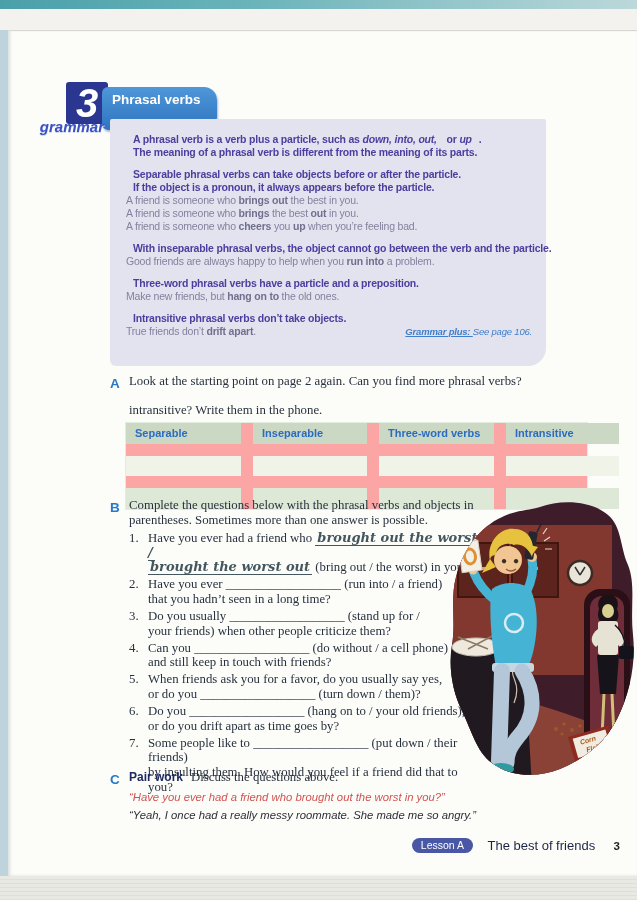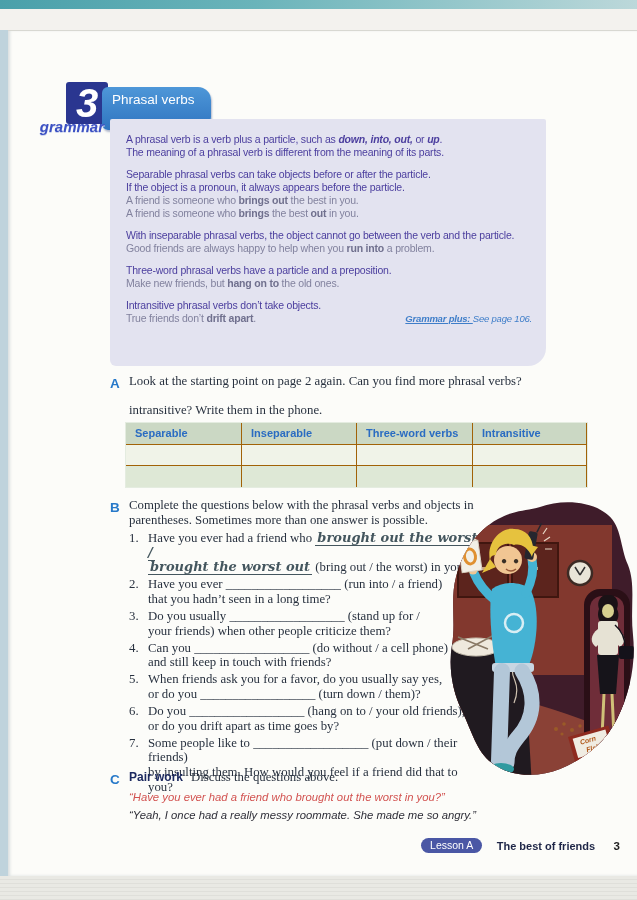--- a/index.html
+++ b/index.html
@@ -6,42 +6,42 @@
   body{width:637px;height:900px;position:relative;background:#bfd3dc;font-family:"Liberation Serif",serif;overflow:hidden;}
   .scan-top-strip{position:absolute;left:0;top:0;width:637px;height:9px;background:linear-gradient(90deg,#4aa0aa,#6ab4ba 40%,#bcd8da);}
   .scan-band{position:absolute;left:0;top:9px;width:637px;height:21px;background:#f3f2ee;}
   .page{position:absolute;left:8px;top:30px;width:629px;height:846px;background:#fcfcf9;box-shadow:inset 0 1px 0 #d8d8d2, inset 2px 0 3px rgba(120,140,150,.25);}
   .scan-bottom{position:absolute;left:0;top:876px;width:637px;height:24px;background:repeating-linear-gradient(180deg,#e9e9e4 0 3px,#dfdfda 3px 4px);}
 
   
   .unit-num{position:absolute;left:66px;top:82px;width:42px;height:42px;background:#2a3690;border-radius:3px;color:#fff;
     font-family:"Liberation Sans",sans-serif;font-weight:bold;font-style:italic;font-size:40px;line-height:42px;text-align:center;}
   .unit-banner{position:absolute;left:102px;top:87px;height:43px;padding:0 16px 0 10px;background:linear-gradient(180deg,#4e97d8,#2f74c0);
-    border-radius:6px 13px 13px 6px;color:#fff;font-family:"Liberation Sans",sans-serif;font-weight:normal;font-size:13.5px;line-height:26px;box-shadow:1px 2px 2px rgba(40,60,120,.35);}
+    border-radius:6px 13px 13px 6px;color:#fff;font-family:"Liberation Sans",sans-serif;font-weight:bold;font-size:13.5px;line-height:26px;box-shadow:1px 2px 2px rgba(40,60,120,.35);}
   .grammar-label{position:absolute;left:10px;top:118px;width:94px;text-align:right;color:#3c51c3;
     font-family:"Liberation Sans",sans-serif;font-weight:bold;font-style:italic;font-size:15px;text-shadow:0 1px 0 #cfd6ee;}
 
   
   .gbox{position:absolute;left:110px;top:119px;width:436px;height:247px;background:#e3e3f0;border-radius:2px 2px 18px 6px;
     font-family:"Liberation Sans",sans-serif;font-size:10.5px;letter-spacing:-0.2px;color:#82829e;padding:14px 12px 0 16px;box-sizing:border-box;}
   .gline{line-height:13px;white-space:nowrap;}
   .gline.gap{margin-top:9px;}
-  .gline .b{font-weight:normal;color:#4b3e9e;}
+  .gline .b{font-weight:bold;color:#4b3e9e;margin-left:7px;}
   .gline .bi{font-weight:bold;font-style:italic;color:#4b3e9e;}
   .gline .bx{font-weight:bold;color:#70708e;}
   .gline-last{position:relative;}
   .gplus{position:absolute;right:2px;top:0;font-size:9.5px;color:#3f7ec9;font-style:italic;}
   .gplus .bi{font-weight:bold;font-style:italic;color:#3f7ec9;text-decoration:underline;}
 
   
   .sec-label{position:absolute;font-family:"Liberation Sans",sans-serif;font-weight:bold;font-size:13.5px;color:#2779c9;}
   .serif-block{position:absolute;font-size:12.8px;line-height:14.5px;color:#28313f;}
 
   
-  .chart{position:absolute;left:125px;top:422px;width:461px;background:#a16207;display:grid;grid-template-columns:115px 114px 115px 113px;grid-auto-rows:auto;gap:1px;
+  .chart{position:absolute;left:125px;top:422px;width:461px;background:#fca5a5;display:grid;grid-template-columns:115px 114px 115px 113px;grid-auto-rows:auto;gap:12px;
     font-family:"Liberation Sans",sans-serif;border:1px solid #e4ece0;}
   .chart .th{background:#cbd8c4;color:#2a6cc2;font-weight:bold;font-size:11px;line-height:21px;padding-left:9px;}
   .chart .td1{background:#f0f3e8;height:20px;}
   .chart .td2{background:#dee8d6;height:21px;}
 
   
   .questions{position:absolute;left:129px;top:531px;width:352px;font-size:12.8px;line-height:14.6px;color:#28313f;}
   .q{position:relative;padding-left:19px;margin-bottom:2.5px;}
   .q-num{position:absolute;left:0;top:0;}
   .q .hw{font-family:"DejaVu Serif",serif;font-style:italic;font-weight:bold;font-size:13px;color:#44565e;border-bottom:1px solid #44565e;padding:0 2px;}
@@ -49,21 +49,21 @@
   
   .pairwork{position:absolute;left:129px;top:770px;font-size:12.8px;color:#28313f;}
   .pairwork .pw{font-family:"Liberation Sans",sans-serif;font-weight:bold;font-size:12px;color:#1d2a60;margin-right:8px;}
   .quote{position:absolute;left:129px;font-family:"Liberation Sans",sans-serif;font-style:italic;font-size:11.3px;}
   .quote.red{top:791px;color:#d25250;}
   .quote.dark{top:809px;color:#2e2e38;}
 
   
   .footer{position:absolute;left:0;top:836px;width:620px;text-align:right;font-family:"Liberation Sans",sans-serif;}
   .lesson-badge{display:inline-block;background:#4a57a5;color:#fff;font-weight:normal;font-size:10.5px;line-height:15px;padding:0 9px;border-radius:8px;vertical-align:middle;}
-  .footer-title{display:inline-block;margin-left:10px;font-weight:bold;font-size:11px;color:#1d2546;vertical-align:middle;}
+  .footer-title{display:inline-block;margin-left:10px;font-weight:normal;font-size:13px;color:#1d2546;vertical-align:middle;}
   .footer-page{display:inline-block;margin-left:14px;font-weight:bold;font-size:11.5px;color:#222;vertical-align:middle;}
 
   .illus{position:absolute;left:444px;top:497px;width:193px;height:290px;}
 </style>
 </head>
 <body>
 
 <div class="scan-top-strip"></div>
 <div class="scan-band"></div>
 <div class="page"></div>
@@ -73,20 +73,21 @@
 <div class="unit-banner">Phrasal verbs</div>
 <div class="grammar-label">grammar</div>
 
 <div class="gbox">
   <div class="gline"><span class="b">A phrasal verb is a verb plus a particle, such as </span><span class="bi">down, into, out,</span><span class="b"> or </span><span class="bi">up</span><span class="b">.</span></div>
   <div class="gline"><span class="b">The meaning of a phrasal verb is different from the meaning of its parts.</span></div>
   <div class="gline gap"><span class="b">Separable phrasal verbs can take objects before or after the particle.</span></div>
   <div class="gline"><span class="b">If the object is a pronoun, it always appears before the particle.</span></div>
   <div class="gline"><span>A friend is someone who </span><span class="bx">brings out</span><span> the best in you.</span></div>
   <div class="gline"><span>A friend is someone who </span><span class="bx">brings</span><span> the best </span><span class="bx">out</span><span> in you.</span></div>
+  <div class="gline"><span>A friend is someone who </span><span class="bx">cheers</span><span> you </span><span class="bx">up</span><span> when you’re feeling bad.</span></div>
   <div class="gline gap"><span class="b">With inseparable phrasal verbs, the object cannot go between the verb and the particle.</span></div>
   <div class="gline"><span>Good friends are always happy to help when you </span><span class="bx">run into</span><span> a problem.</span></div>
   <div class="gline gap"><span class="b">Three-word phrasal verbs have a particle and a preposition.</span></div>
   <div class="gline"><span>Make new friends, but </span><span class="bx">hang on to</span><span> the old ones.</span></div>
   <div class="gline gap"><span class="b">Intransitive phrasal verbs don’t take objects.</span></div>
   <div class="gline gline-last">
     <span><span>True friends don’t </span><span class="bx">drift apart</span><span>.</span></span>
     <span class="gplus"><span class="bi">Grammar plus: </span><span class="i">See page 106.</span></span>
   </div>
 </div>

